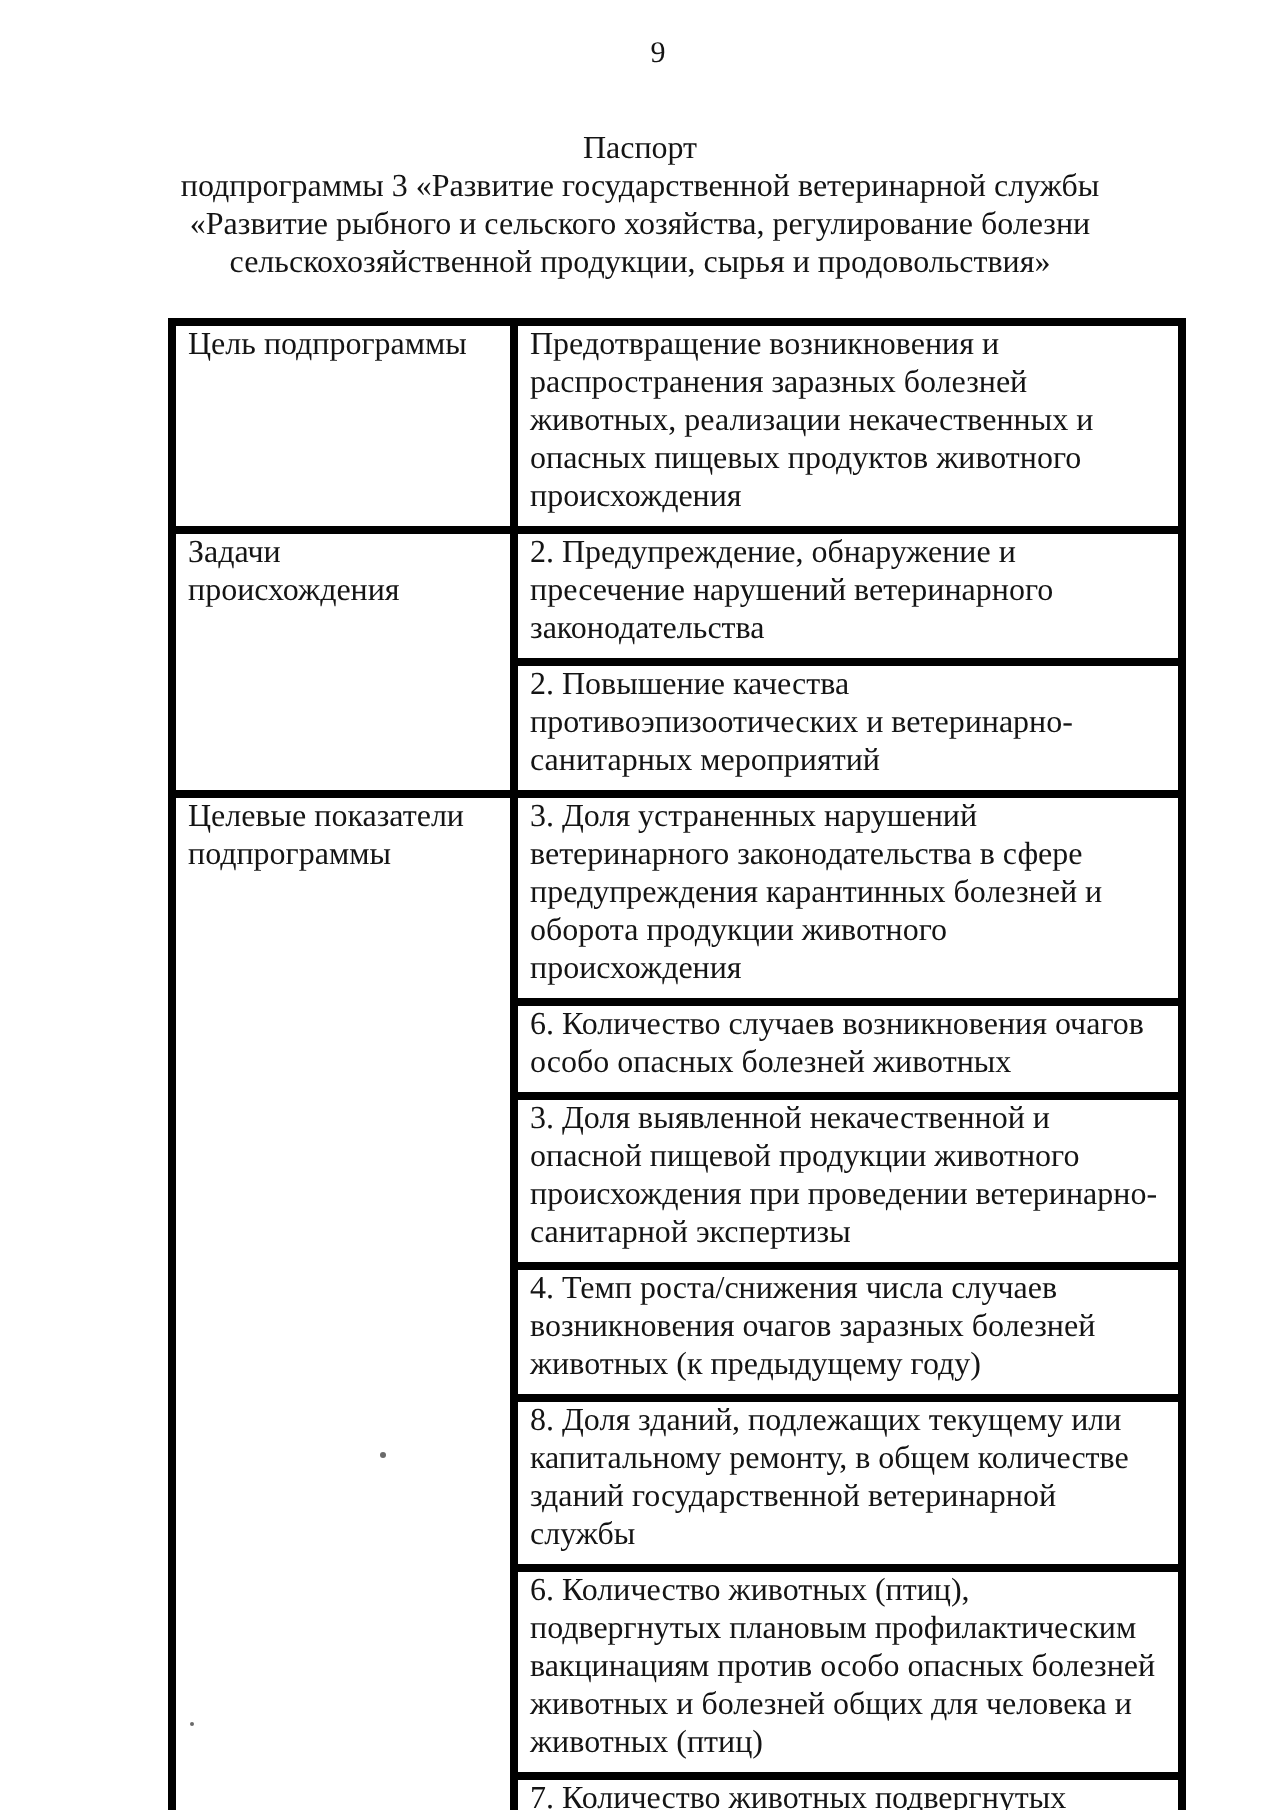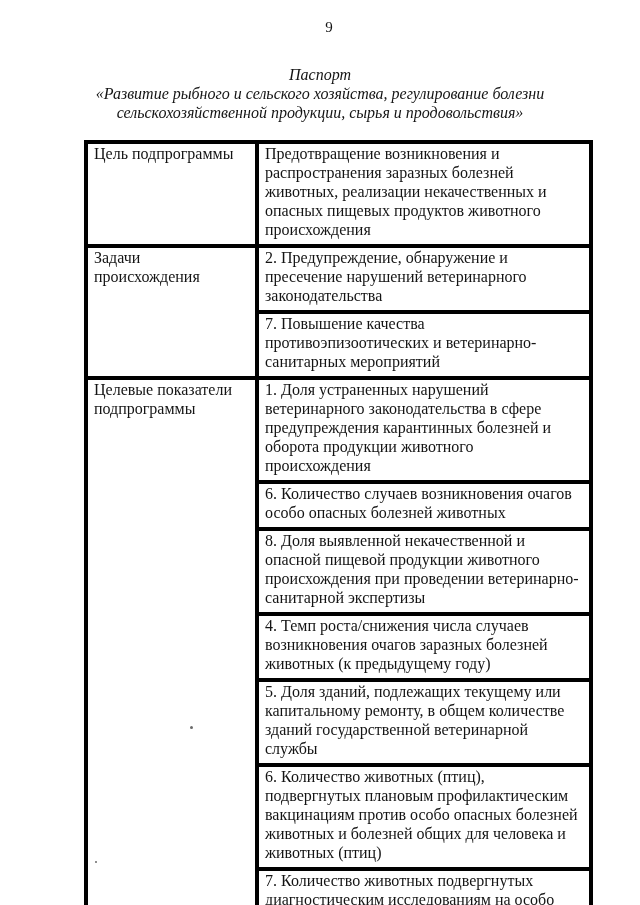--- a/index.html
+++ b/index.html
@@ -21,21 +21,20 @@
     font-size: 15px;
     line-height: 18px;
     
     padding-left: 18px;
   }
   .doc-title {
     margin-top: 29px;
     text-align: center;
     font-size: 16px;
     line-height: 19px;
-    font-style: italic;
   }
   .doc-title .t-line {
     white-space: nowrap;
   }
   table.passport {
     border-collapse: collapse;
     margin-top: 18px;
     margin-left: 84px;
     width: 509px;
     table-layout: fixed;
@@ -59,54 +58,55 @@
   .speck1 { left: 190px; top: 726px; width: 3px; height: 3px; }
   .speck2 { left: 95px;  top: 861px; width: 2px; height: 2px; }
 </style>
 </head>
 <body>
 
 <div class="page-number">9</div>
 
 <div class="doc-title">
   <div class="t-line">Паспорт</div>
+  <div class="t-line">подпрограммы 3 «Развитие государственной ветеринарной службы</div>
   <div class="t-line">«Развитие рыбного и сельского хозяйства, регулирование болезни</div>
   <div class="t-line">сельскохозяйственной продукции, сырья и продовольствия»</div>
 </div>
 
 <table class="passport">
   <tbody>
     <tr>
       <td class="label-cell">Цель подпрограммы</td>
       <td>Предотвращение возникновения и распространения заразных болезней животных, реализации некачественных и опасных пищевых продуктов животного происхождения</td>
     </tr>
 
     <tr>
       <td class="label-cell" rowspan="2">Задачи происхождения</td>
       <td>2. Предупреждение, обнаружение и пресечение нарушений ветеринарного законодательства</td>
     </tr>
     <tr>
-      <td>7. Повышение качества противоэпизоотических и ветеринарно-санитарных мероприятий</td>
+      <td>2. Повышение качества противоэпизоотических и ветеринарно-санитарных мероприятий</td>
     </tr>
 
     <tr>
       <td class="label-cell" rowspan="7">Целевые показатели подпрограммы</td>
-      <td>1. Доля устраненных нарушений ветеринарного законодательства в сфере предупреждения карантинных болезней и оборота продукции животного происхождения</td>
+      <td>3. Доля устраненных нарушений ветеринарного законодательства в сфере предупреждения карантинных болезней и оборота продукции животного происхождения</td>
     </tr>
     <tr>
       <td>6. Количество случаев возникновения очагов особо опасных болезней животных</td>
     </tr>
     <tr>
-      <td>8. Доля выявленной некачественной и опасной пищевой продукции животного происхождения при проведении ветеринарно-санитарной экспертизы</td>
+      <td>3. Доля выявленной некачественной и опасной пищевой продукции животного происхождения при проведении ветеринарно-санитарной экспертизы</td>
     </tr>
     <tr>
       <td>4. Темп роста/снижения числа случаев возникновения очагов заразных болезней животных (к предыдущему году)</td>
     </tr>
     <tr>
-      <td>5. Доля зданий, подлежащих текущему или капитальному ремонту, в общем количестве зданий государственной ветеринарной службы</td>
+      <td>8. Доля зданий, подлежащих текущему или капитальному ремонту, в общем количестве зданий государственной ветеринарной службы</td>
     </tr>
     <tr>
       <td>6. Количество животных (птиц), подвергнутых плановым профилактическим вакцинациям против особо опасных болезней животных и болезней общих для человека и животных (птиц)</td>
     </tr>
     <tr>
       <td>7. Количество животных подвергнутых диагностическим исследованиям на особо опасные болезни животных (птиц) и болезни общие для человека и животных (птиц)</td>
     </tr>
   </tbody>
 </table>
 

